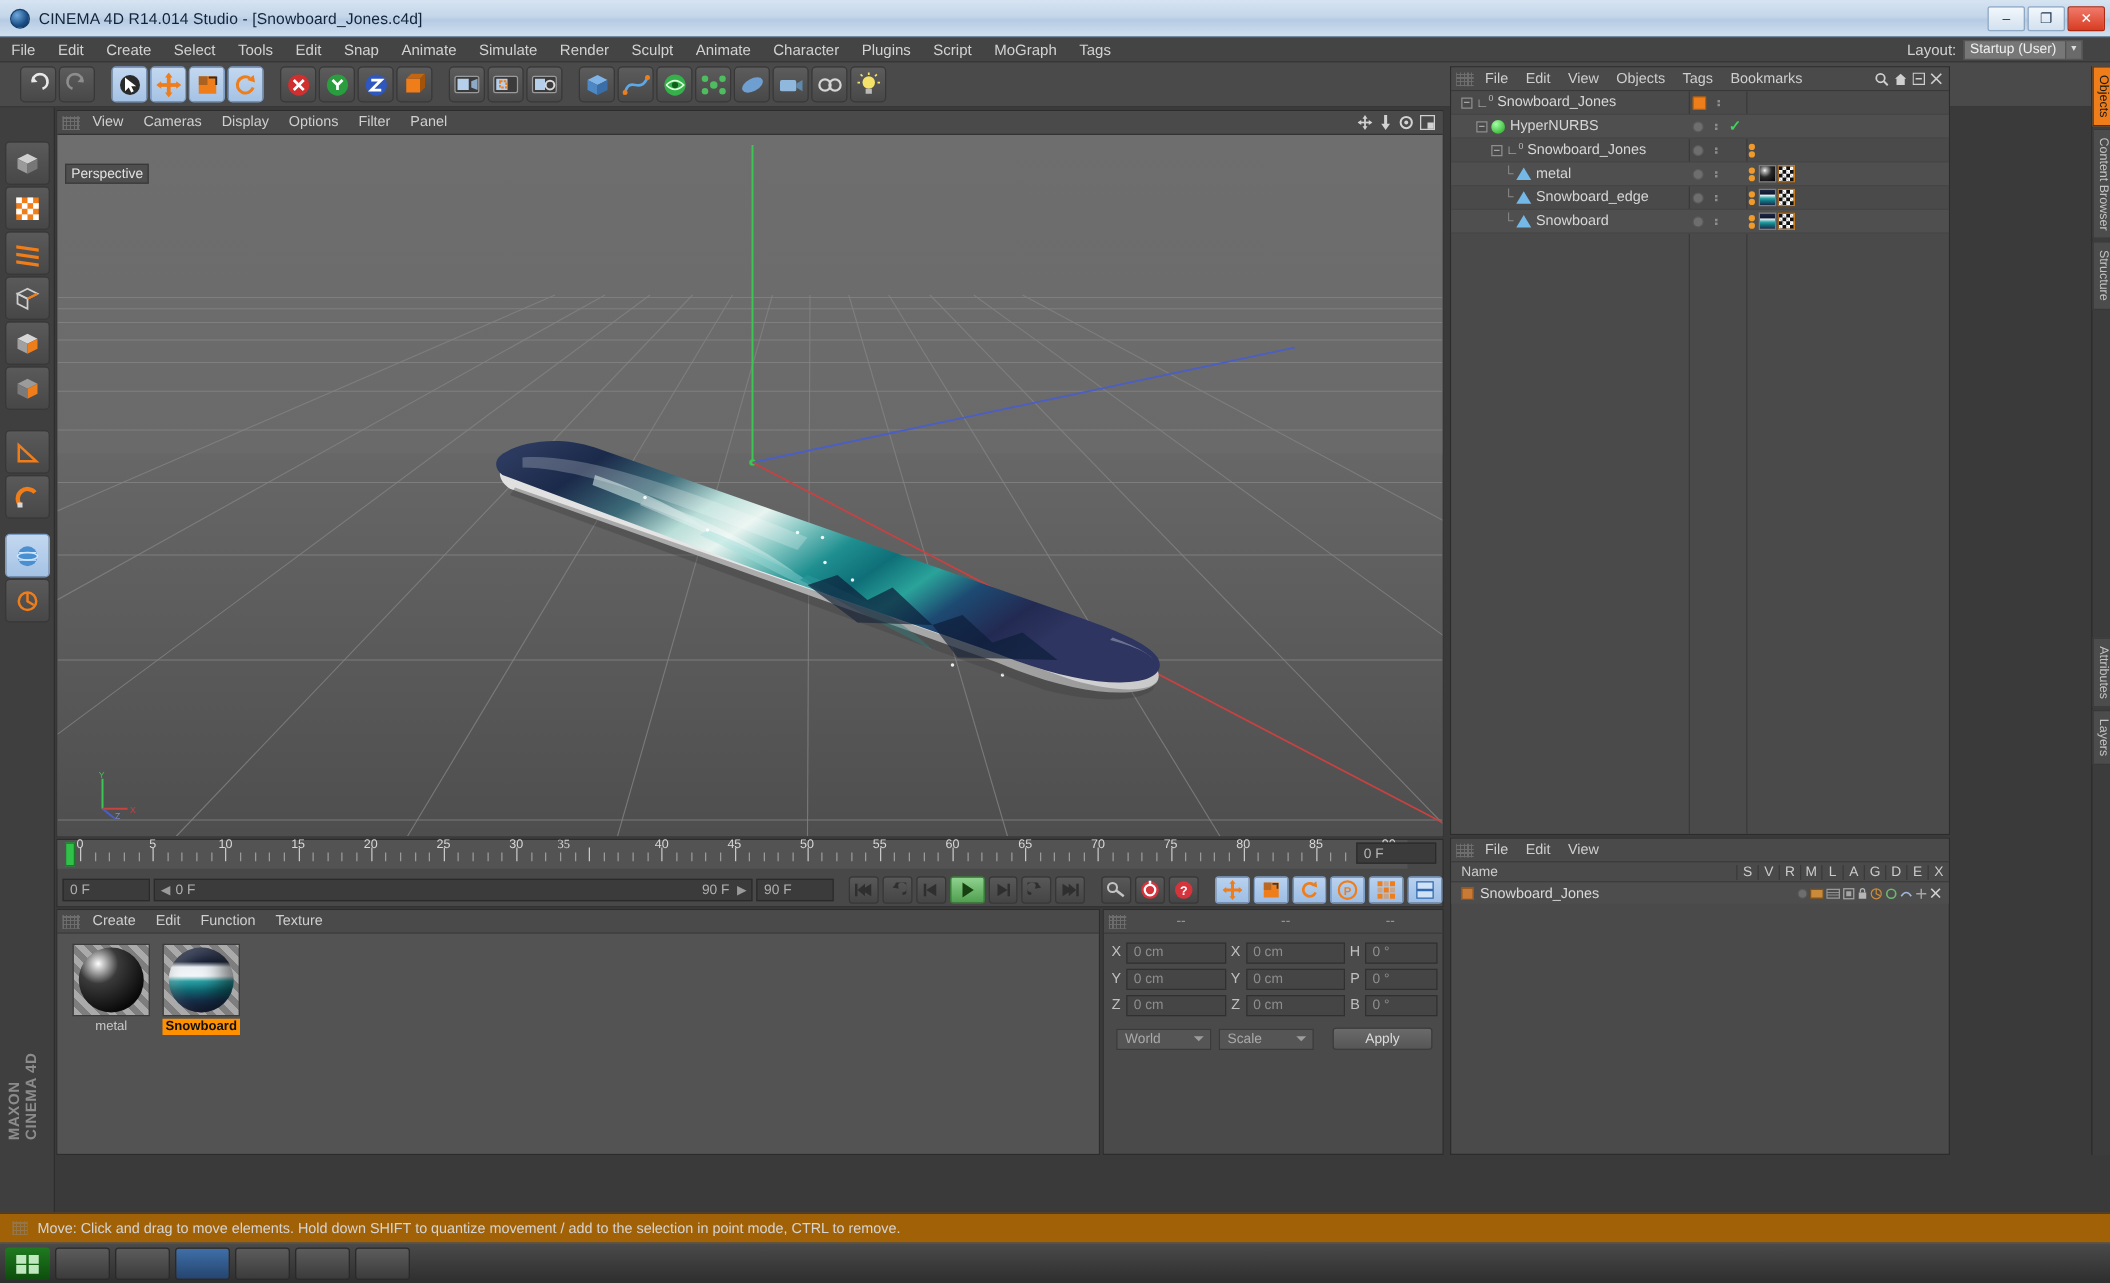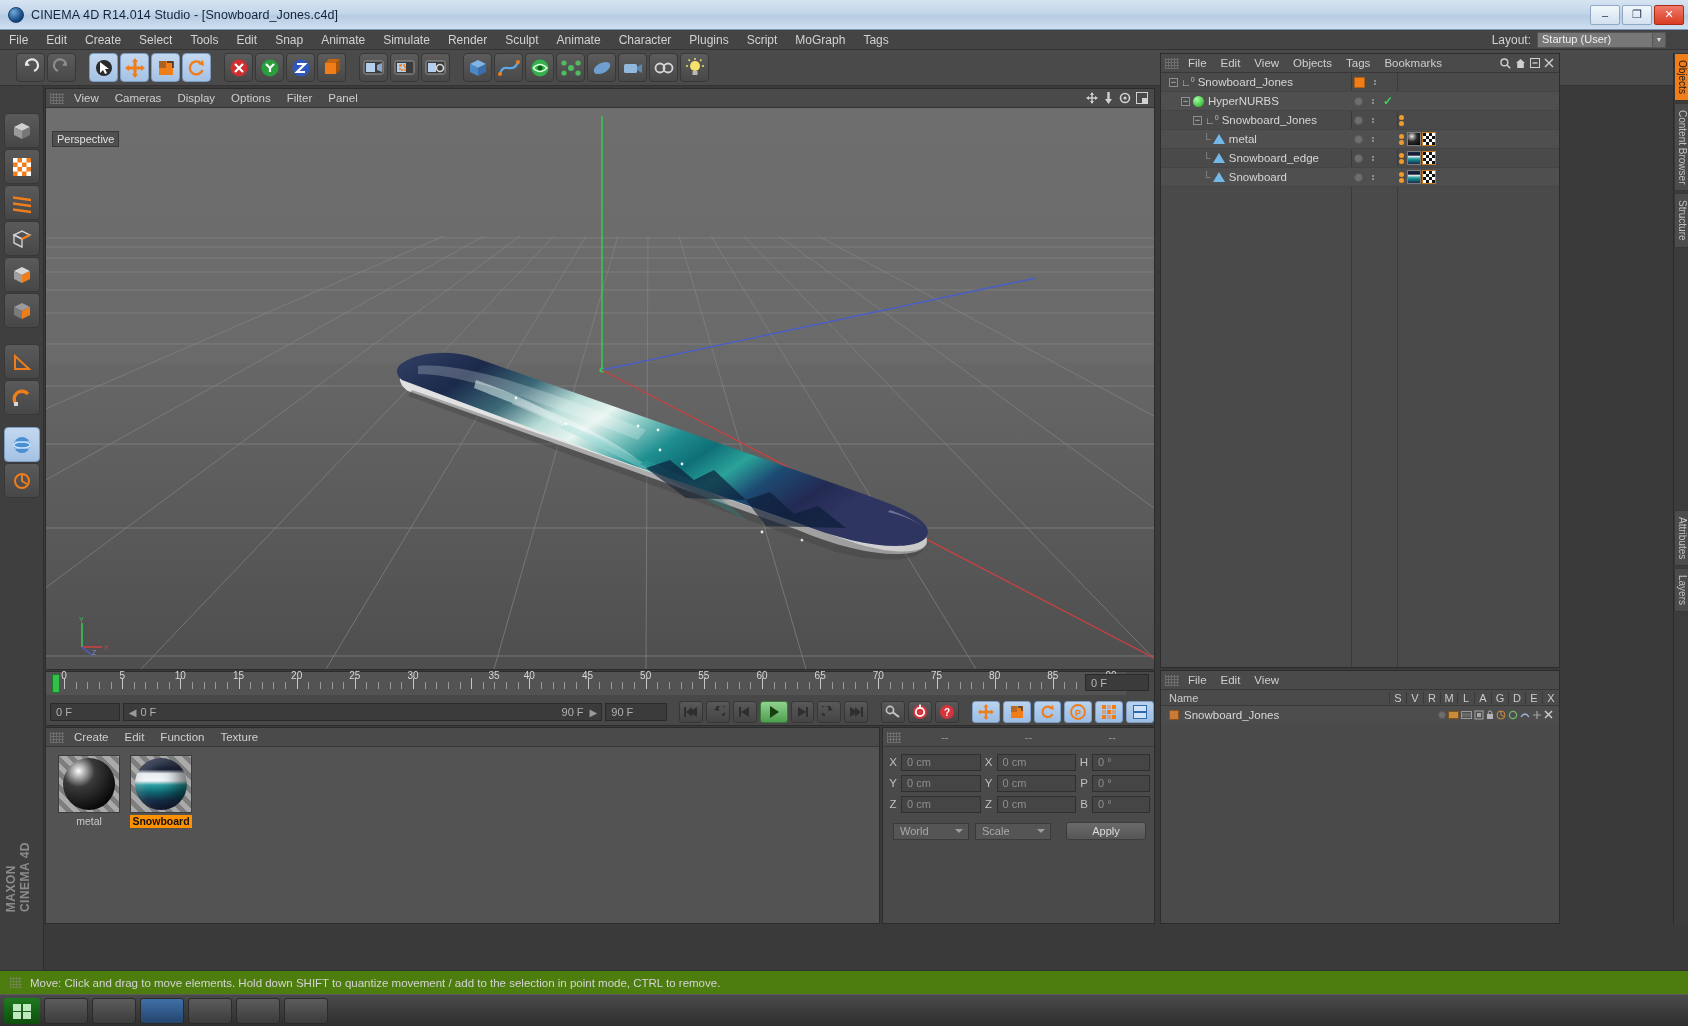--- a/index.html
+++ b/index.html
@@ -40,21 +40,21 @@
   
   .menubar {
     position:absolute; left:0; top:30px; width:1688px; height:20px;
     background:#444444; display:flex; align-items:center;
     border-bottom:1px solid #333;
   }
   .menu-item { padding:0 9px; font-size:12px; color:#d2d2d2; line-height:20px; height:20px; cursor:default; }
   .layout-wrap { margin-left:auto; display:flex; align-items:center; padding-right:22px; gap:6px; }
   .layout-label { font-size:12px; color:#d2d2d2; }
   .layout-select {
-    width:116px;height:16px; background:#777; border:1px solid #555;
+    width:82px;height:16px; background:#777; border:1px solid #555;
     font-size:11px; color:#f0f0f0; padding:0 4px; line-height:15px;
     display:flex; align-items:center;
   }
   .layout-arrow {
     width:13px;height:16px;background:#6a6a6a;border:1px solid #555;border-left:none;
     display:flex;align-items:center;justify-content:center;font-size:7px;color:#ddd;
   }
 
   
   .toolbar {
@@ -250,21 +250,21 @@
   .rtab {
     width:15px; padding:6px 0; margin-bottom:2px;
     background:#4c4c4c; border:1px solid #383838;
     writing-mode:vertical-rl; font-size:10px; color:#c2c2c2; text-align:center;
   }
   .rtab.active { background:#ef7d1a; color:#1a1a1a; }
 
   
   .statusbar {
     position:absolute; left:0; top:970px; width:1688px; height:24px;
-    background:#4d7c0f; border-top:1px solid #333;
+    background:#a16207; border-top:1px solid #333;
     display:flex; align-items:center; padding-left:10px;
   }
   .status-text { font-size:11.5px; color:#d4d4d4; }
   .status-grip { width:12px;height:11px;margin-right:8px;
     background-image:repeating-linear-gradient(0deg,#8a8a8a 0 1px,transparent 1px 3px),
                      repeating-linear-gradient(90deg,#8a8a8a 0 1px,transparent 1px 3px);
     opacity:.5;}
 
   
   .taskbar {
@@ -770,21 +770,21 @@
           <div class="rtick" style="left: 332.1px;"></div>
           <div class="rtick" style="left: 343.733px;"></div>
           <div class="rtick" style="left: 355.367px;"></div>
           <div class="rtick major" style="left: 367px;"></div>
           <div class="rlabel" style="left: 367px;">30</div>
           <div class="rtick" style="left: 378.633px;"></div>
           <div class="rtick" style="left: 390.267px;"></div>
           <div class="rtick" style="left: 401.9px;"></div>
           <div class="rtick" style="left: 413.533px;"></div>
           <div class="rtick major" style="left: 425.167px;"></div>
-          <div class="rlabel" style="left: 448px;">35</div>
+          <div class="rlabel" style="left: 405px; font-family: Liberation Serif, serif;">35</div>
           <div class="rtick" style="left: 436.8px;"></div>
           <div class="rtick" style="left: 448.433px;"></div>
           <div class="rtick" style="left: 460.067px;"></div>
           <div class="rtick" style="left: 471.7px;"></div>
           <div class="rtick major" style="left: 483.333px;"></div>
           <div class="rlabel" style="left: 483.333px;">40</div>
           <div class="rtick" style="left: 494.967px;"></div>
           <div class="rtick" style="left: 506.6px;"></div>
           <div class="rtick" style="left: 518.233px;"></div>
           <div class="rtick" style="left: 529.867px;"></div>

